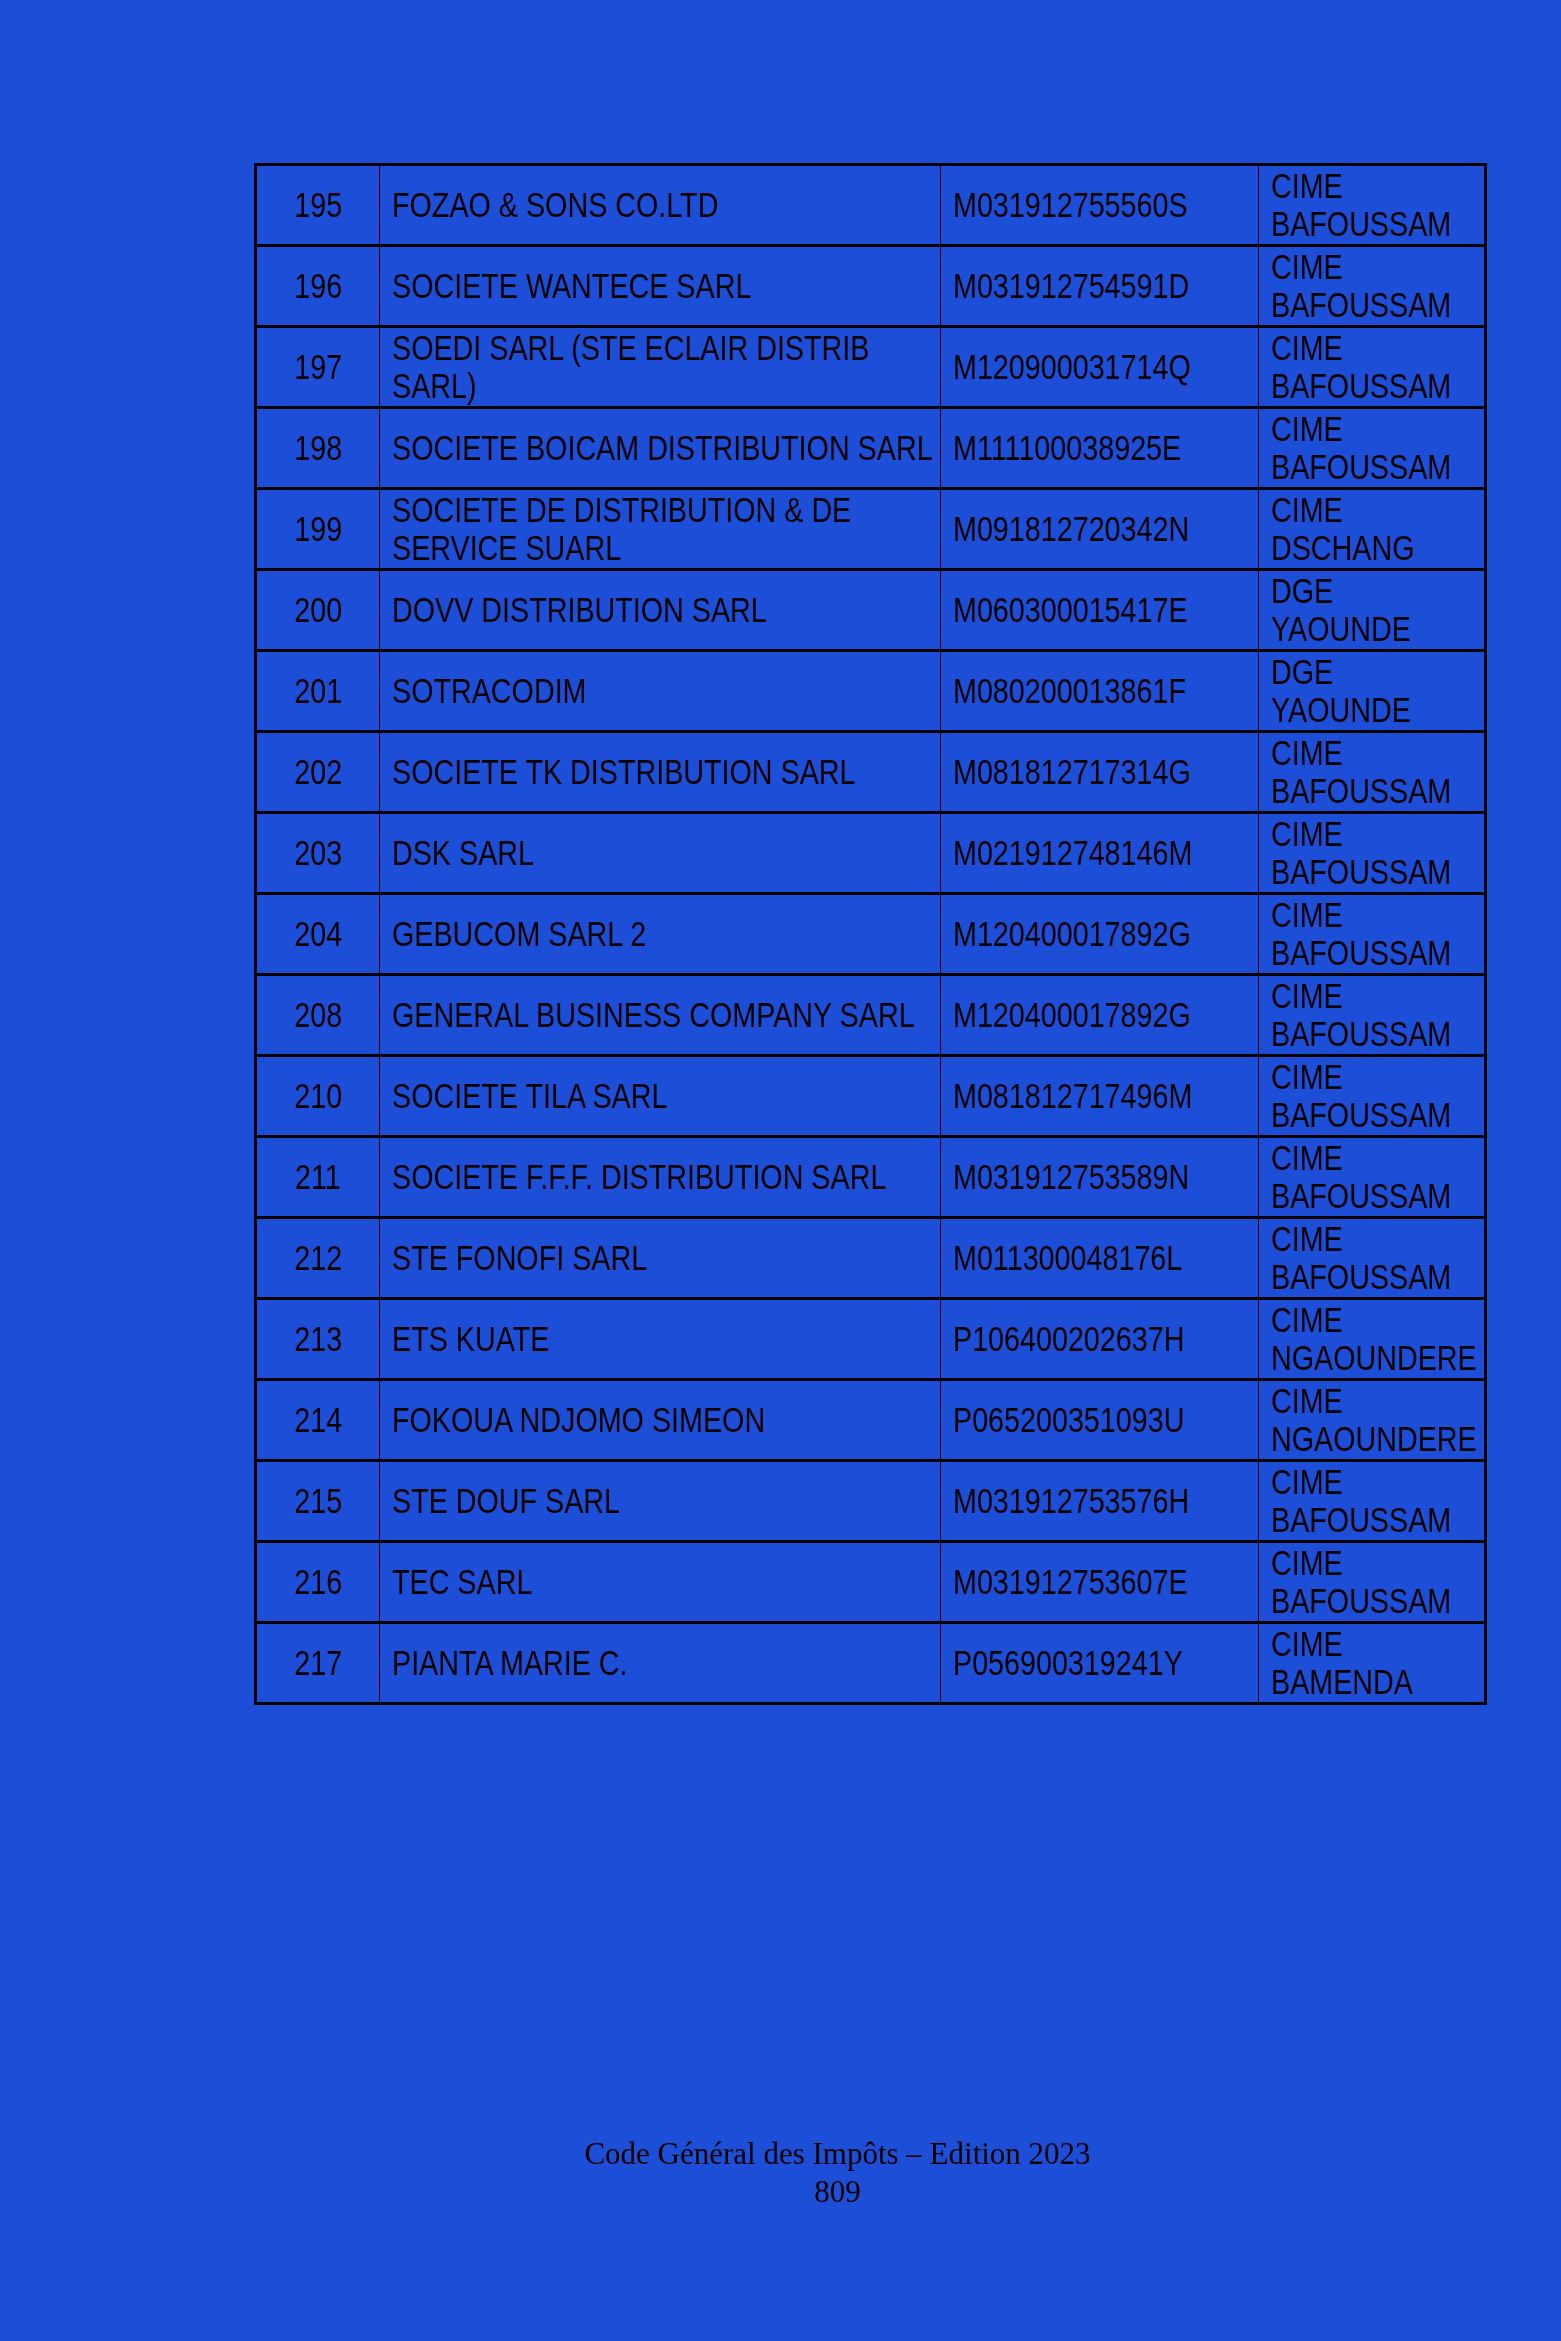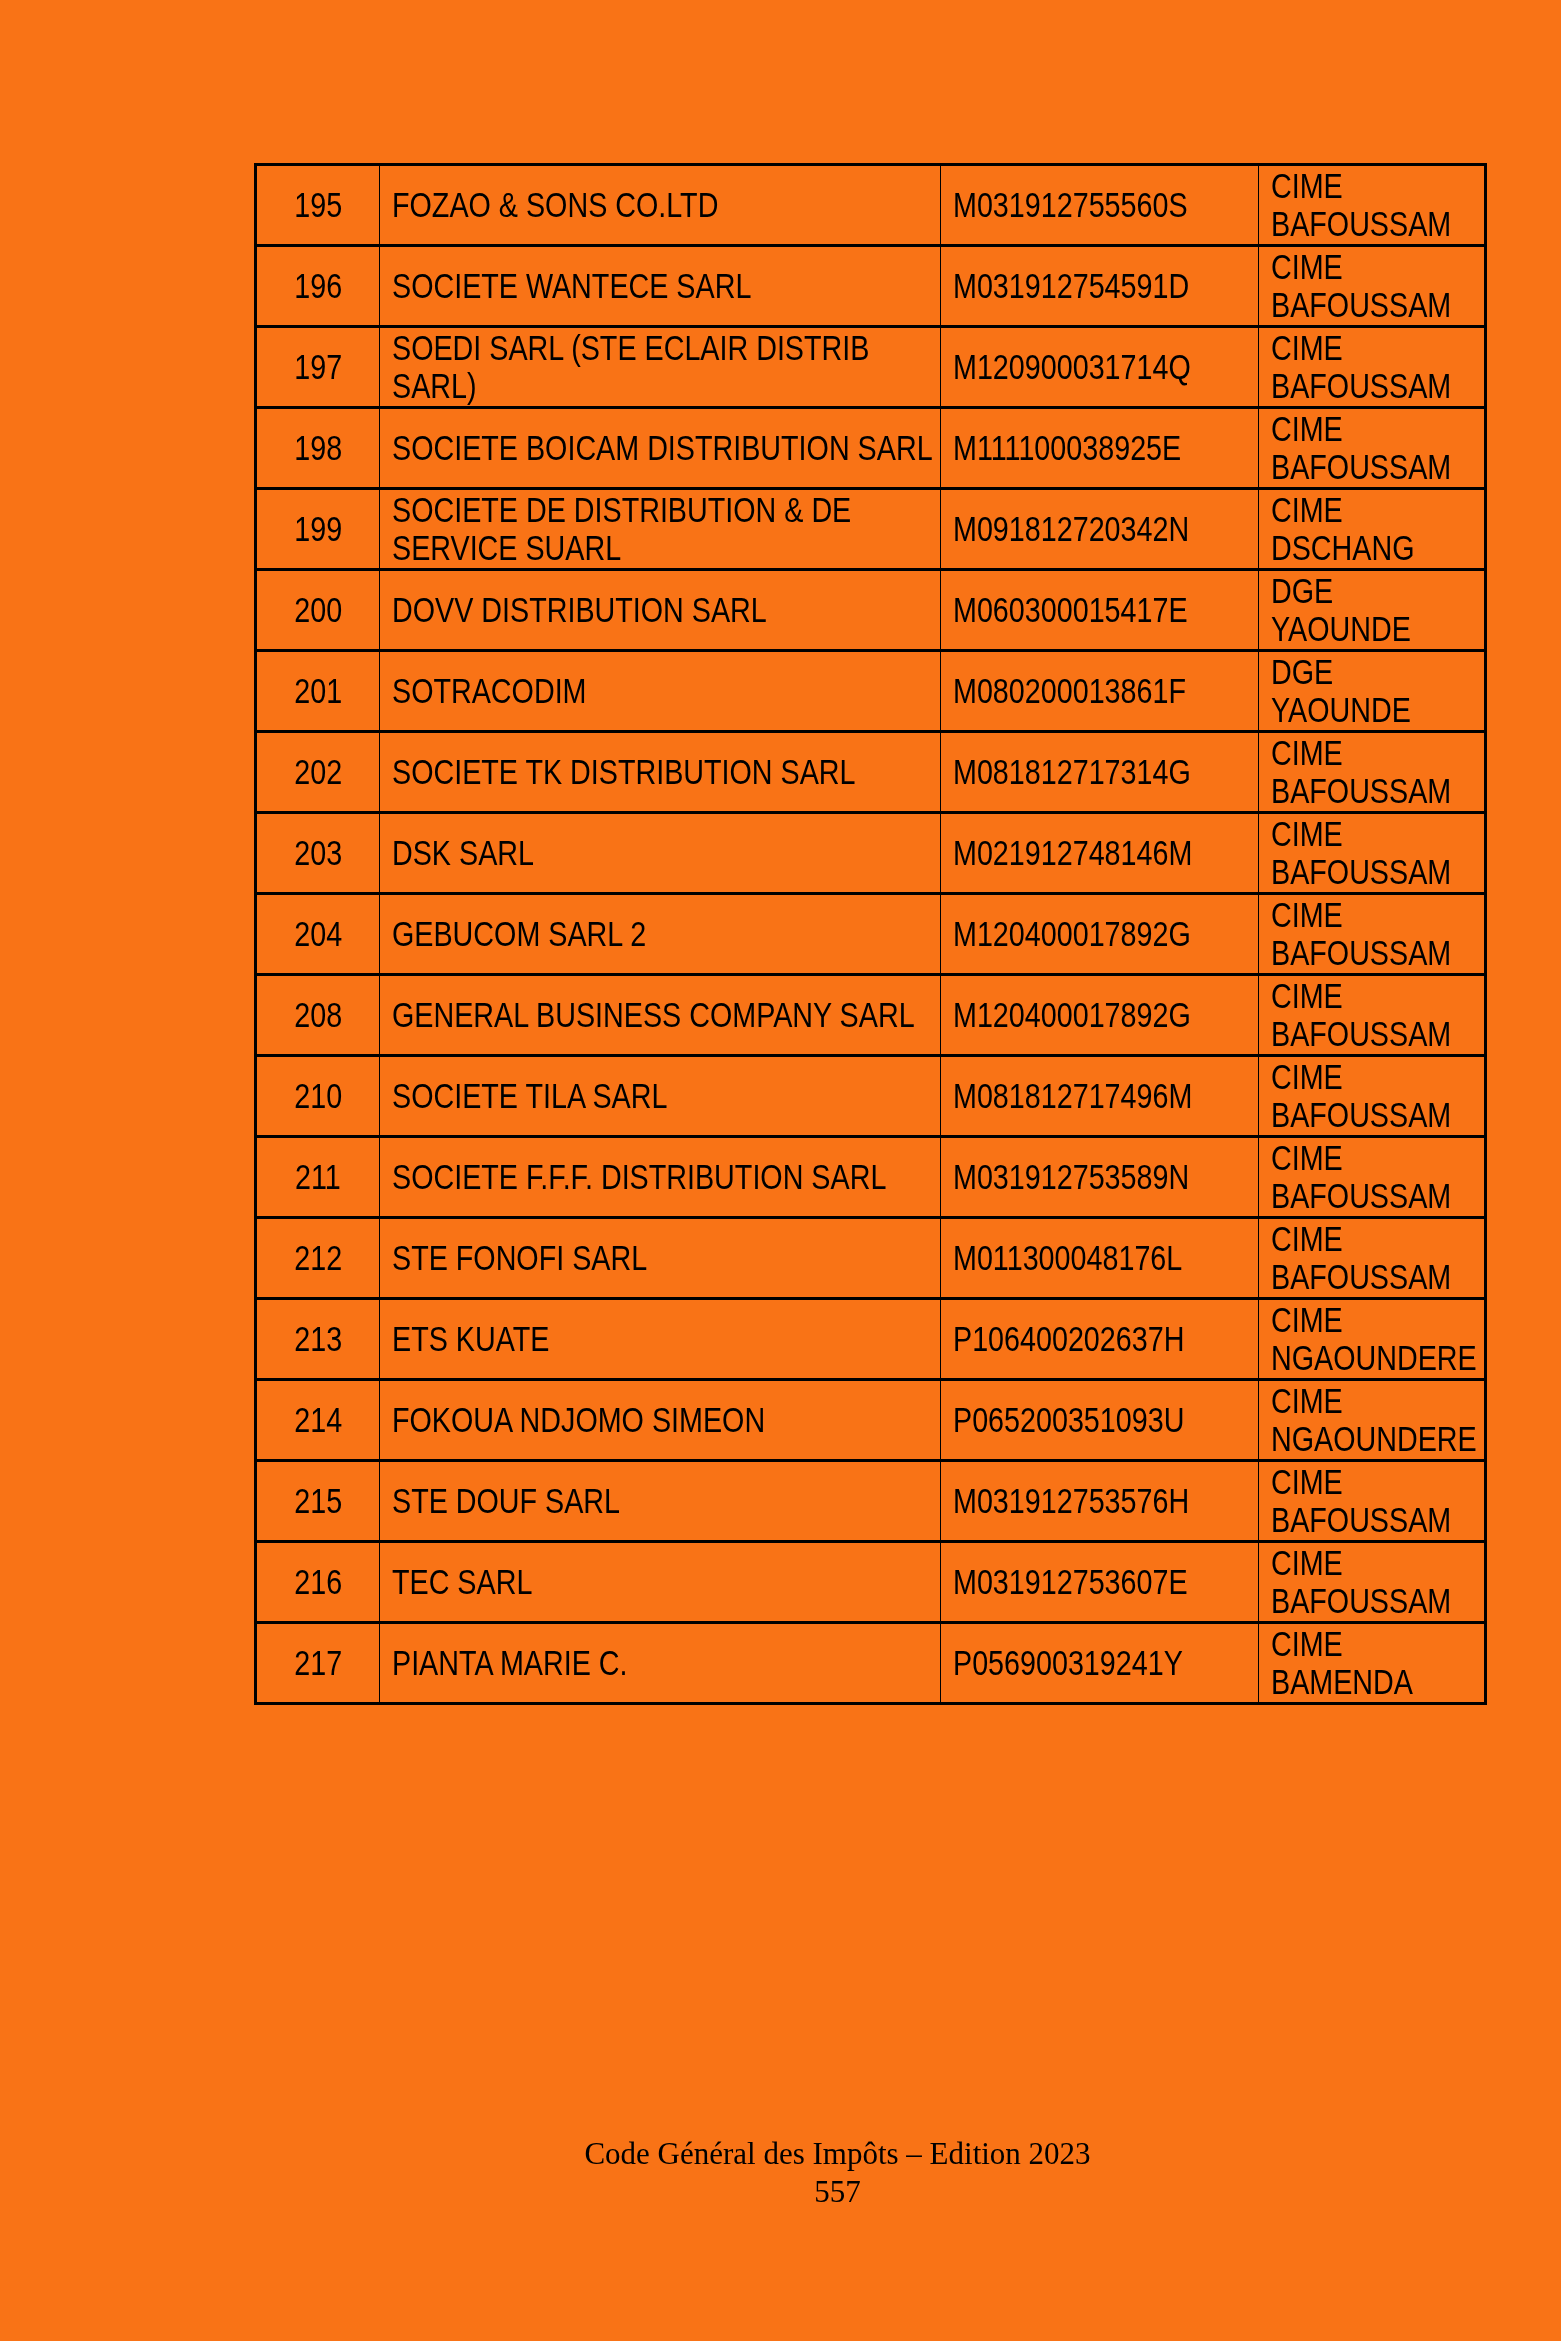--- a/index.html
+++ b/index.html
@@ -4,21 +4,21 @@
 <style>
   html, body { margin: 0; padding: 0; }
   body {
     width: 1561px; height: 2342px;
     background: #ffffff;
     font-family: "Liberation Sans", sans-serif;
     color: #000;
     position: relative;
     overflow: hidden;
   }
-  .page { position: absolute; inset: 0; background: #f97316; }
+  .page { position: absolute; inset: 0; background: #1d4ed8; }
 
   table.roster {
     position: absolute;
     left: 254px; top: 163px;
     width: 1230px;
     border-collapse: collapse;
     table-layout: fixed;
     font-size: 35px;
     line-height: 38px;
     color: #000;
@@ -206,17 +206,17 @@
         <td><span class="t">PIANTA MARIE C.</span></td>
         <td><span class="t">P056900319241Y</span></td>
         <td><span class="t">CIME
 BAMENDA</span></td>
       </tr>
     </tbody>
   </table>
 
   <div class="footer">
     <div>Code Général des Impôts – Edition 2023</div>
-    <div>557</div>
+    <div>809</div>
   </div>
 
 </div>
 
 
 </body></html>

